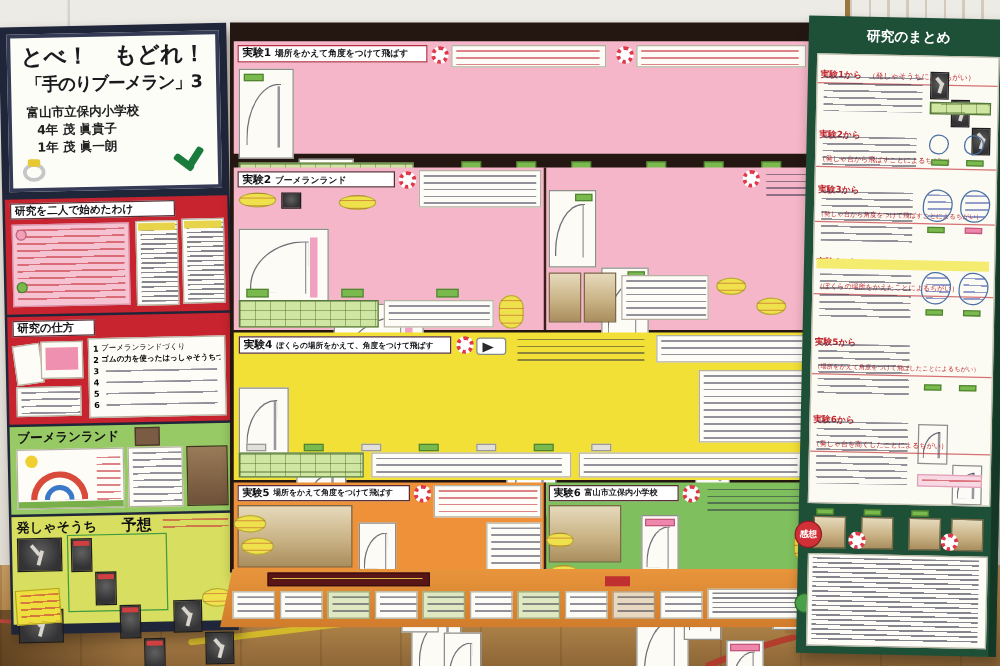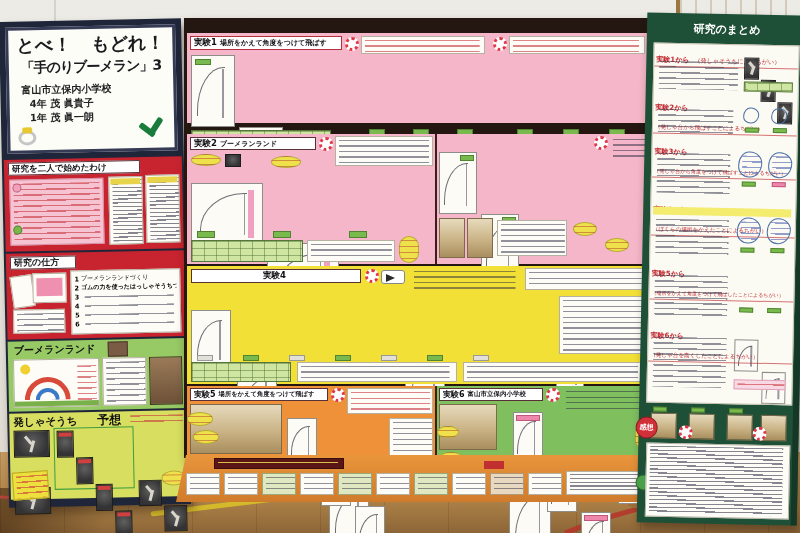--- a/index.html
+++ b/index.html
@@ -317,21 +317,21 @@
           <span class="abs tag" style="left:2px;top:2px;width:12px;height:5px;"></span>
         </div>
       <div class="abs room" style="left:2px;top:84px;width:26px;height:40px;"></div>
       <div class="abs room" style="left:30px;top:84px;width:26px;height:40px;"></div>
       <div class="abs paper scrib" style="left:60px;top:86px;width:70px;height:36px;"></div>
       <div class="abs sticky" style="left:136px;top:88px;width:24px;height:14px;"></div>
       <div class="abs sticky" style="left:168px;top:104px;width:24px;height:14px;"></div>
     </div>
 
     <div class="abs row-yellow" style="left:3px;top:248px;width:464px;height:118px;">
-      <div class="abs band" style="left:4px;top:3px;width:170px;height:14px;flex-direction:column;">
+      <div class="abs band" style="left:4px;top:3px;width:170px;height:14px;">
         <span class="exp-label">実験4</span>
         <span class="exp-title" style="font-size:6.2px;">ぼくらの場所をかえて、角度をつけて飛ばす</span>
       </div>
       <div class="abs flower" style="left:178px;top:3px;"></div>
       <div class="abs hand" style="left:194px;top:4px;width:24px;height:14px;"></div>
       <div class="abs scrib" style="left:224px;top:2px;width:108px;height:24px;"></div>
       <div class="abs paper scrib" style="left:338px;top:2px;width:122px;height:22px;"></div>
       <div class="abs card traj" style="left:4px;top:30px;width:40px;height:58px;"></div>
       <div class="abs card traj" style="left:50px;top:30px;width:40px;height:58px;"></div>
       <div class="abs card traj" style="left:96px;top:30px;width:40px;height:58px;"></div>

